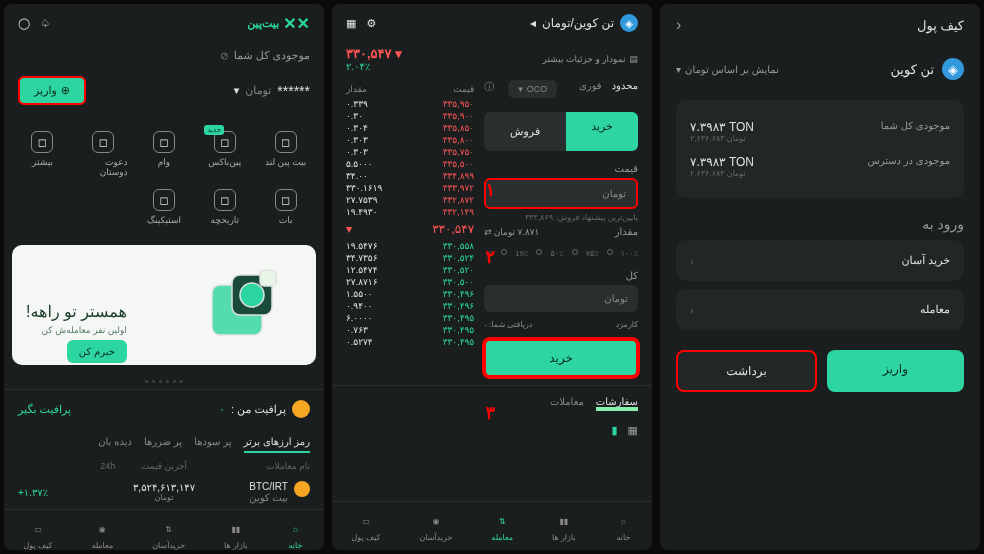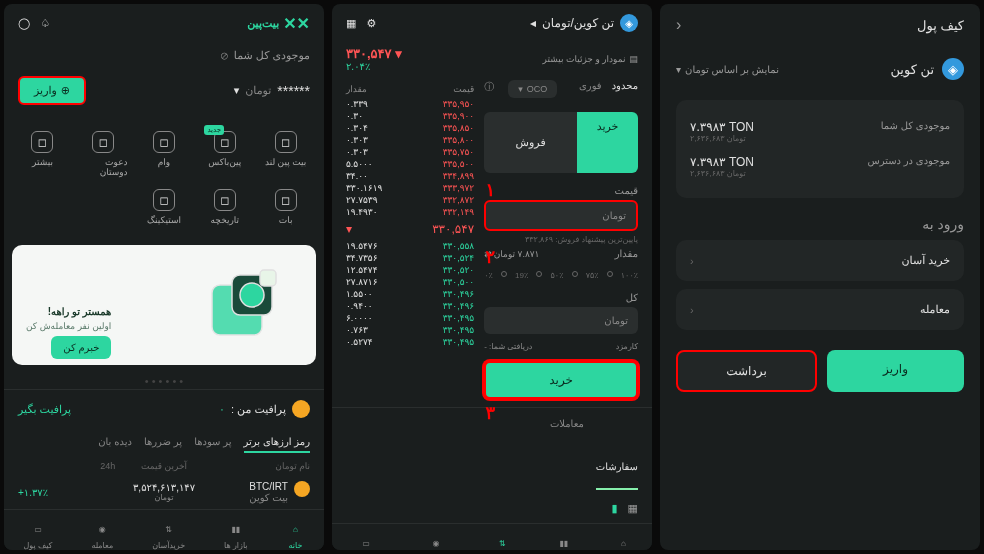--- a/index.html
+++ b/index.html
@@ -17,21 +17,21 @@
 .s2-balance-row { display: flex; justify-content: space-between; align-items: center; padding: 6px 14px; margin-bottom: 8px; }
 .s2-balance-text { display: flex; gap: 6px; align-items: center; color: #999; }
 .s2-deposit-btn { background: #2dd6a0; color: #0a2a1e; padding: 6px 14px; border-radius: 6px; display: flex; gap: 4px; align-items: center; font-size: 11px; }
 .s2-grid { display: grid; grid-template-columns: repeat(5, 1fr); gap: 4px; padding: 8px 10px; }
 .s2-grid-item { display: flex; flex-direction: column; align-items: center; gap: 4px; padding: 4px; position: relative; }
 .s2-grid-icon { width: 22px; height: 22px; border: 1.5px solid #888; border-radius: 6px; display: flex; align-items: center; justify-content: center; }
 .s2-grid-label { font-size: 9px; color: #aaa; }
 .s2-badge { position: absolute; top: -2px; left: 8px; background: #2dd6a0; color: #0a2a1e; font-size: 7px; padding: 1px 3px; border-radius: 3px; }
 .s2-banner { background: #f5f7f5; margin: 8px; border-radius: 10px; padding: 14px; display: flex; justify-content: space-between; align-items: center; height: 120px; }
 .s2-banner-text { color: #1a3a2a; text-align: right; }
-.s2-banner-title { font-size: 10px; font-weight: bold; margin-bottom: 4px; margin-top: 48px; }
+.s2-banner-title { font-size: 16px; font-weight: normal; margin-bottom: 4px; margin-top: 48px; }
 .s2-banner-sub { font-size: 9px; color: #5a7a6a; margin-bottom: 10px; }
 .s2-banner-btn { background: #2dd6a0; color: #0a2a1e; padding: 6px 12px; border-radius: 6px; font-size: 10px; }
 .s2-banner-img { width: 100px; height: 80px; }
 .s2-profit { padding: 10px 14px; display: flex; justify-content: space-between; align-items: center; border-top: 1px solid #2a2e2e; }
 .s2-profit-right { display: flex; gap: 6px; align-items: center; }
 .s2-profit-coin { width: 18px; height: 18px; background: #f5a623; border-radius: 50%; }
 .s2-profit-link { color: #2dd6a0; font-size: 11px; }
 .s2-tabs { display: flex; gap: 12px; padding: 8px 14px 4px; font-size: 10px; color: #888; }
 .s2-tab-active { color: #e0e0e0; border-bottom: 2px solid #2dd6a0; padding-bottom: 4px; }
 .s2-table-header { display: grid; grid-template-columns: 1fr 1fr 1fr; padding: 4px 14px; font-size: 9px; color: #666; }
@@ -52,32 +52,32 @@
 .s1-orderbook { flex: 1; }
 .s1-ob-header { display: flex; justify-content: space-between; font-size: 9px; color: #888; padding: 4px 0; }
 .s1-ob-row { display: flex; justify-content: space-between; font-size: 9px; padding: 1px 0; }
 .s1-ob-mid { color: #ff5555; font-size: 12px; padding: 4px 0; text-align: right; display: flex; justify-content: space-between; }
 .s1-form { flex: 1.2; }
 .s1-type-tabs { display: flex; gap: 10px; font-size: 10px; color: #888; padding-bottom: 6px; }
 .s1-type-active { color: #e0e0e0; }
 .s1-oco { background: #2a2e2e; padding: 4px 10px; border-radius: 6px; font-size: 9px; display: flex; gap: 4px; margin-right: auto; }
 .s1-buysell { display: flex; border-radius: 6px; overflow: hidden; margin: 8px 0; }
 .s1-buy { flex: 1; padding: 8px; text-align: center; font-size: 11px; }
-.s1-sell { flex: 1; padding: 24px; text-align: center; background: #2a2e2e; font-size: 11px; }
+.s1-sell { flex: 1; padding: 13px; text-align: center; background: #2a2e2e; font-size: 11px; }
 .s1-field-label { font-size: 10px; color: #999; text-align: right; padding: 4px 0; }
 .s1-input { background: #2a2e2e; border-radius: 6px; padding: 8px 10px; font-size: 10px; color: #888; margin-bottom: 4px; }
 .s1-hint { font-size: 8px; color: #666; text-align: right; }
 .s1-amount-row { display: flex; gap: 6px; align-items: center; }
 .s1-conv { font-size: 9px; color: #999; display: flex; gap: 2px; align-items: center; }
 .s1-slider { display: flex; justify-content: space-between; padding: 8px 0; font-size: 8px; color: #666; }
 .s1-slider-dot { width: 6px; height: 6px; border-radius: 50%; border: 1px solid #666; }
 .s1-fee-row { display: flex; justify-content: space-between; font-size: 8px; color: #888; padding: 4px 0; }
 .s1-submit { background: #2dd6a0; color: #0a2a1e; padding: 10px; text-align: center; border-radius: 6px; font-size: 12px; margin-top: 6px; }
 .s1-bottom-tabs { display: flex; gap: 12px; padding: 10px 14px 4px; font-size: 10px; color: #888; border-top: 1px solid #2a2e2e; margin-top: 8px; }
-.s1-bt-active { color: #e0e0e0; border-bottom: 2px solid #86efac; padding-bottom: 16px; margin-top: 43px; }
+.s1-bt-active { color: #e0e0e0; border-bottom: 4px solid #86efac; padding-bottom: 0; }
 .s1-depth { padding: 8px 14px; display: flex; gap: 2px; align-items: flex-end; height: 30px; }
 
 
 .s3-header { display: flex; justify-content: space-between; align-items: center; padding: 12px 16px; font-size: 13px; }
 .s3-back { font-size: 16px; color: #999; }
 .s3-coin-row { display: flex; justify-content: space-between; align-items: center; padding: 12px 16px; }
 .s3-coin-name { display: flex; gap: 8px; align-items: center; font-size: 13px; }
 .s3-ton-badge { width: 22px; height: 22px; background: #3399dd; border-radius: 50%; display: flex; align-items: center; justify-content: center; color: white; }
 .s3-display-toggle { font-size: 10px; color: #999; display: flex; gap: 4px; }
 .s3-balance-box { background: #222626; margin: 8px 16px; border-radius: 10px; padding: 14px; }
@@ -425,21 +425,21 @@
     </div>
     <span class="s2-profit-link">پرافیت بگیر</span>
   </div>
   <div class="s2-tabs">
     <span class="s2-tab-active">رمز ارز‌های برتر</span>
     <span>پر سود‌ها</span>
     <span>پر ضرر‌ها</span>
     <span>دیده بان</span>
   </div>
   <div class="s2-table-header">
-    <span>نام تومان</span>
+    <span>نام معاملات</span>
     <span style="text-align:center">آخرین قیمت</span>
     <span style="text-align:right">24h</span>
   </div>
   <div class="s2-table-row">
     <div class="s2-coin-cell">
       <span class="s2-coin-icon"></span>
       <div>
         <div style="direction:ltr">BTC/IRT</div>
         <div style="font-size:10px;color:#888">بیت کوین</div>
       </div>

